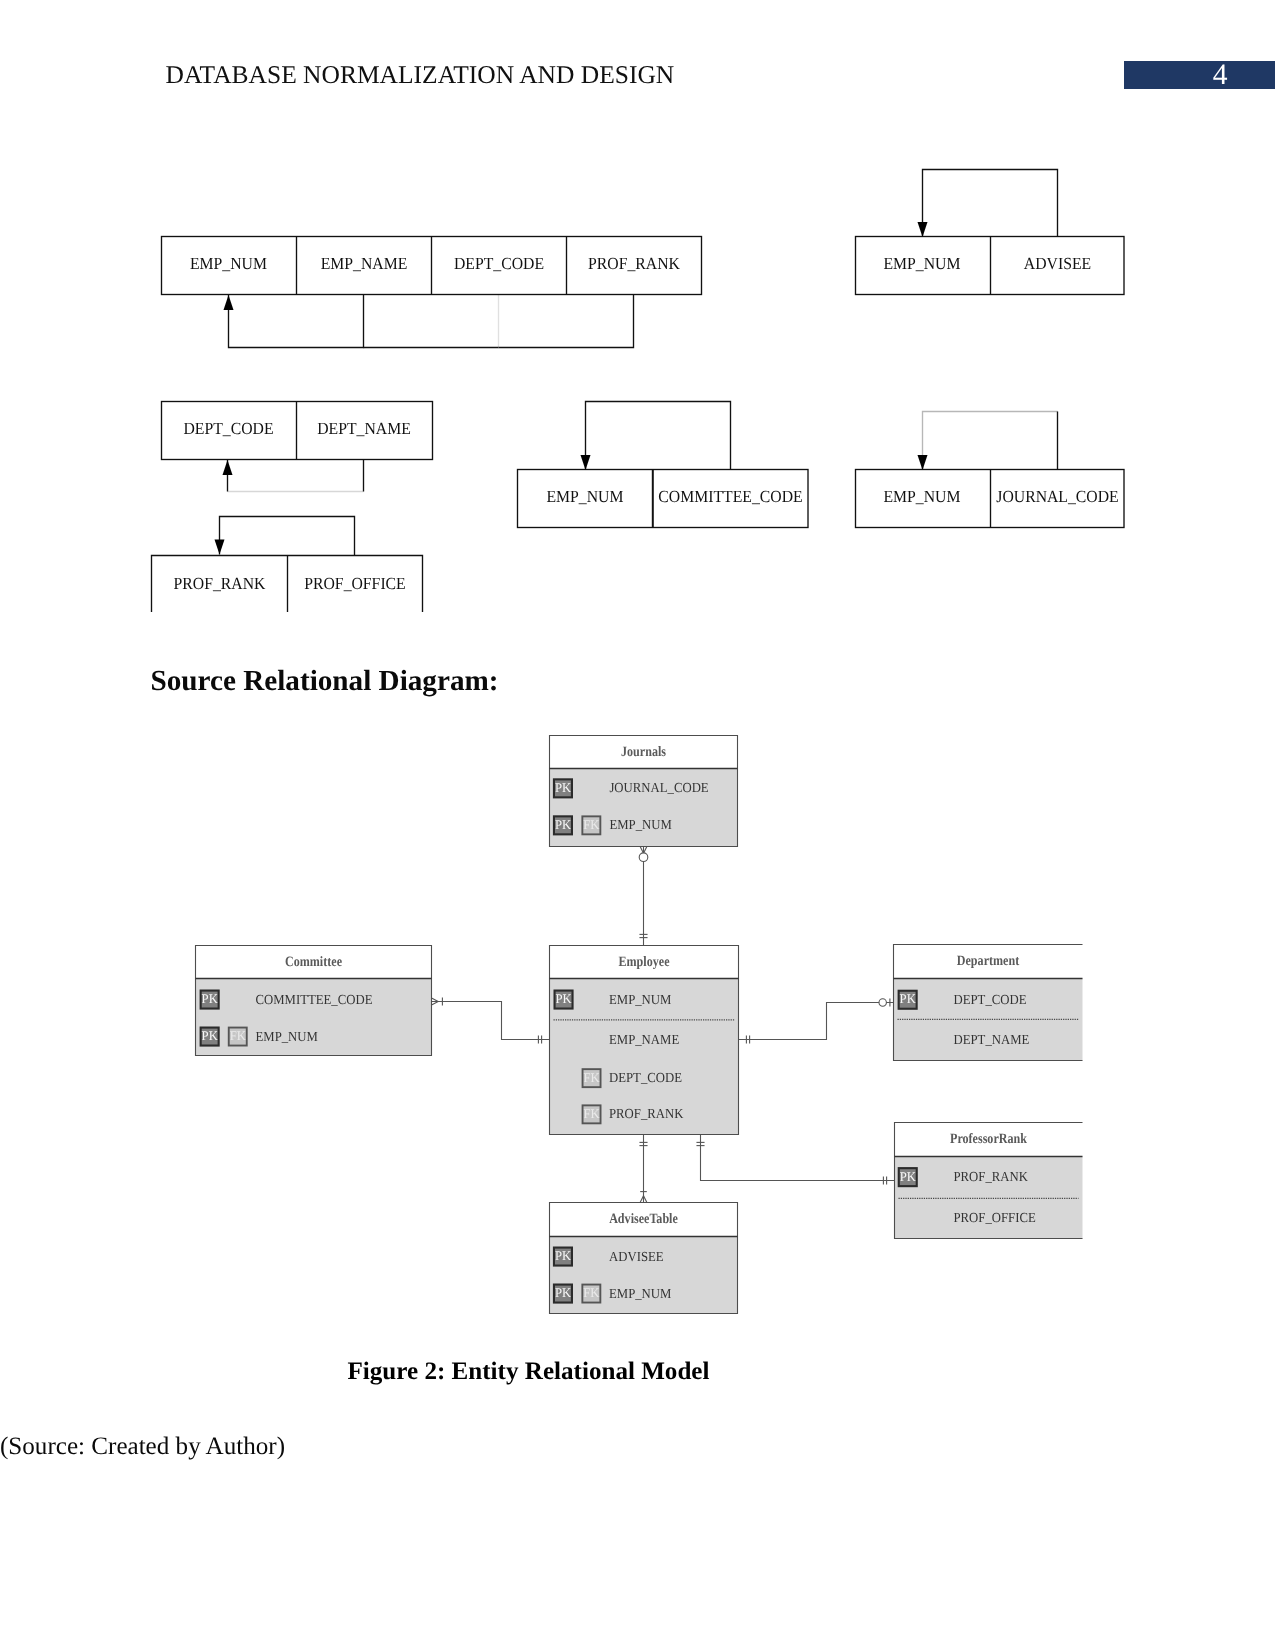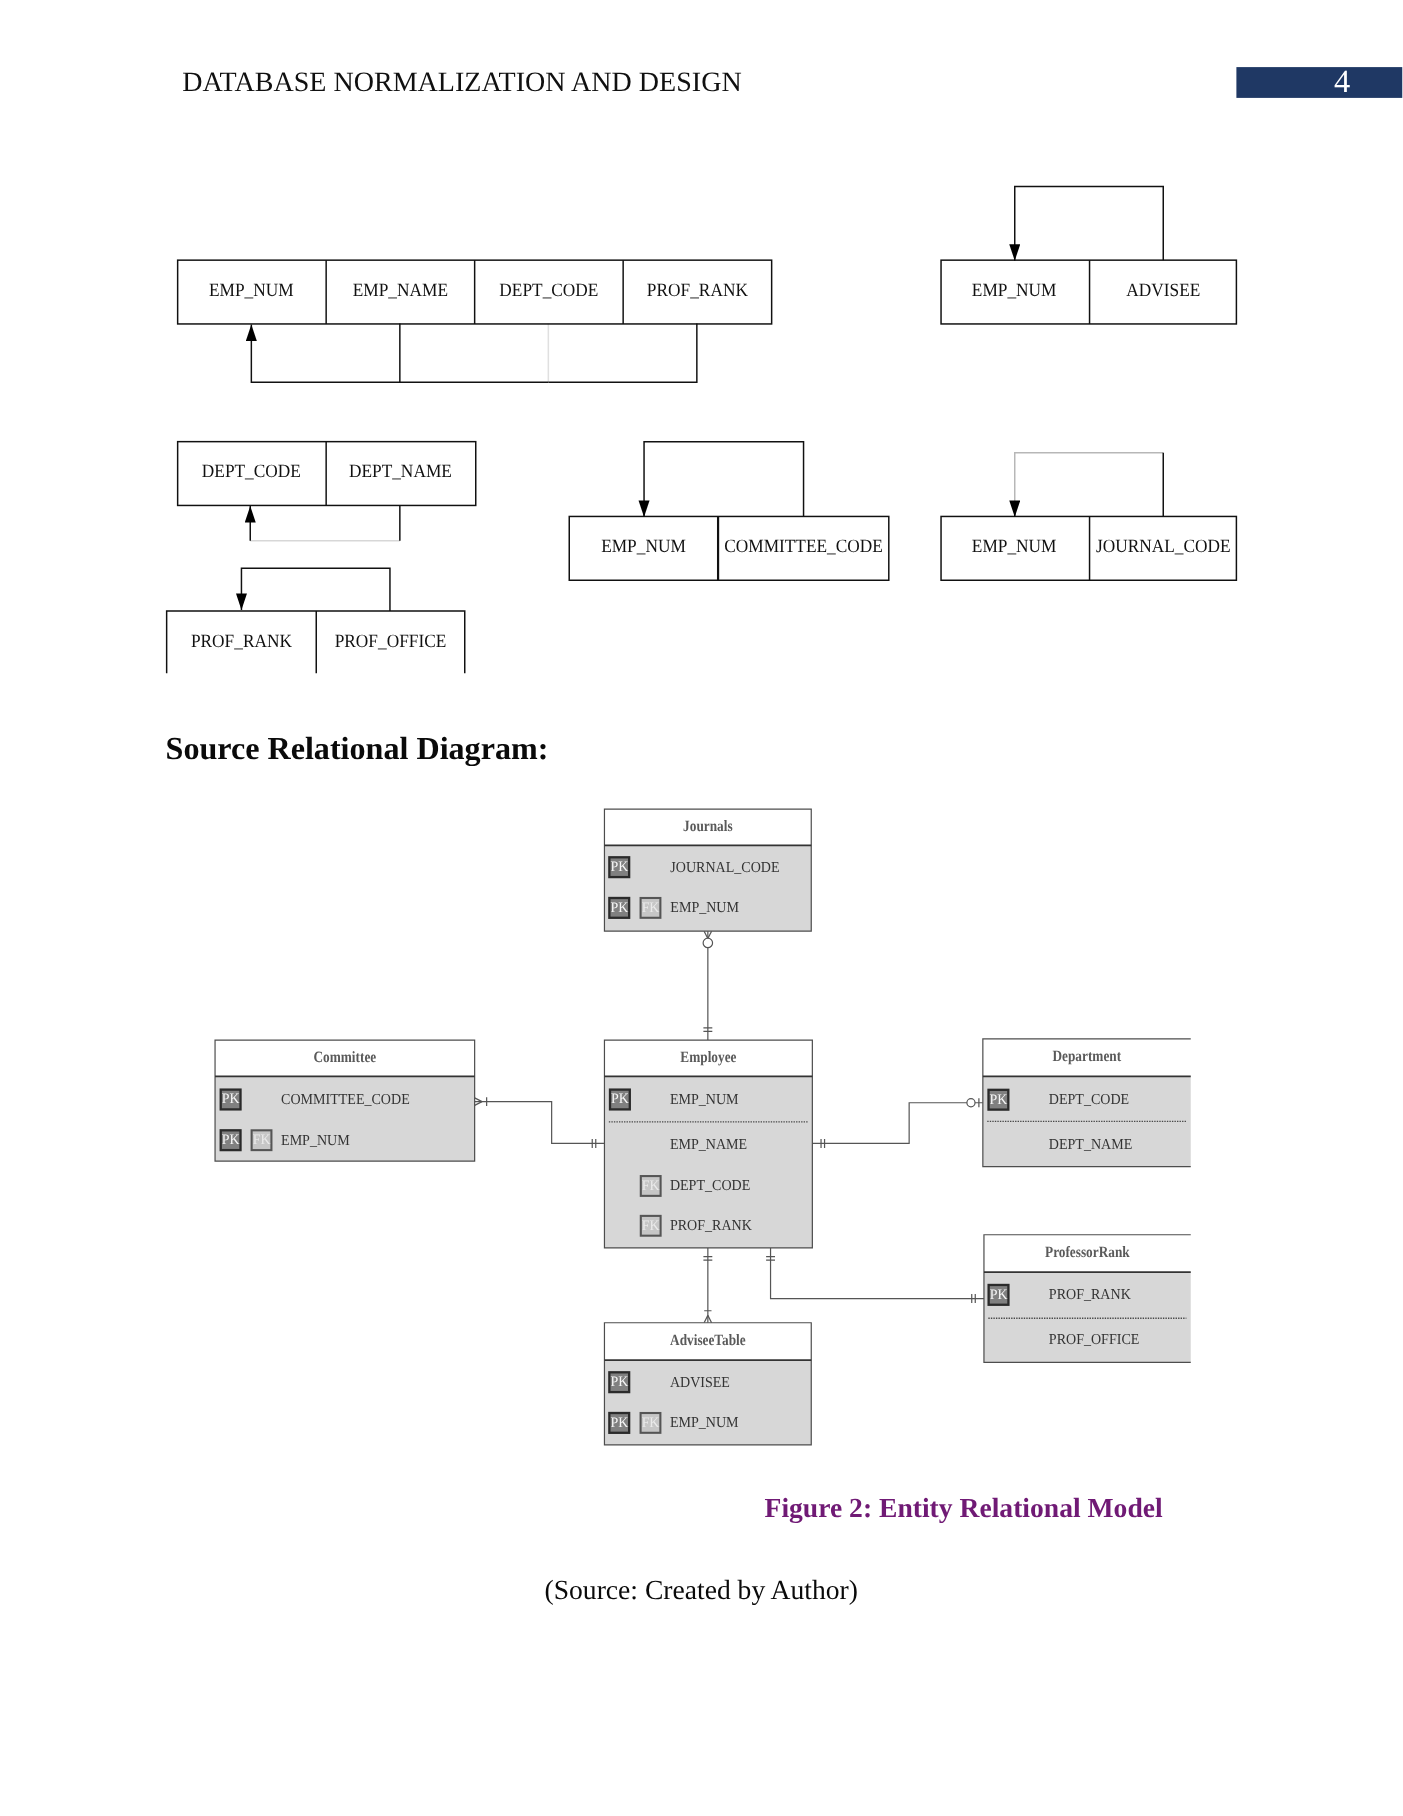--- a/index.html
+++ b/index.html
@@ -6,22 +6,22 @@
   html,body{margin:0;padding:0;background:#fff;}
   body{width:1275px;height:1651px;font-family:"Liberation Serif",serif;position:relative;overflow:hidden;
        -webkit-font-smoothing:antialiased;text-rendering:geometricPrecision;}
   .page{position:absolute;left:0;top:0;width:1275px;height:1651px;filter:opacity(1);}
   #hdr-title{position:absolute;left:165.6px;top:60.3px;font-size:25.5px;line-height:29px;color:#101010;white-space:nowrap;}
   #page-badge{position:absolute;left:1124px;top:61.3px;width:151px;height:27.3px;background:#1f3864;}
   #page-badge .num{position:absolute;left:0;top:-1.8px;width:192px;text-align:center;color:#ffffff;font-size:29.5px;line-height:30px;}
   #dep-svg{position:absolute;left:0;top:0;}
   #erd-svg{position:absolute;left:0;top:0;}
   #sec-title{position:absolute;left:150.5px;top:664.7px;font-size:29.2px;line-height:33px;font-weight:bold;color:#0a0a0a;white-space:nowrap;}
-  #fig-cap{position:absolute;left:0;top:1356.5px;width:1057px;text-align:right;font-size:25.1px;line-height:29px;font-weight:bold;color:#701a75;}
-  #fig-src{position:absolute;left:0;top:1432px;width:1275px;text-align:center;font-size:25.1px;line-height:29px;color:#0a0a0a;}
+  #fig-cap{position:absolute;left:0;top:1356.5px;width:1057px;text-align:center;font-size:25.1px;line-height:29px;font-weight:bold;color:#000000;}
+  #fig-src{position:absolute;left:0;top:1432px;width:1275px;font-size:25.1px;line-height:29px;color:#0a0a0a;}
 </style>
 </head>
 <body>
 
 <div class="page">
 
   <div id="hdr-title">DATABASE NORMALIZATION AND DESIGN</div>
 
   <div id="page-badge">
     <div class="num">4</div>

